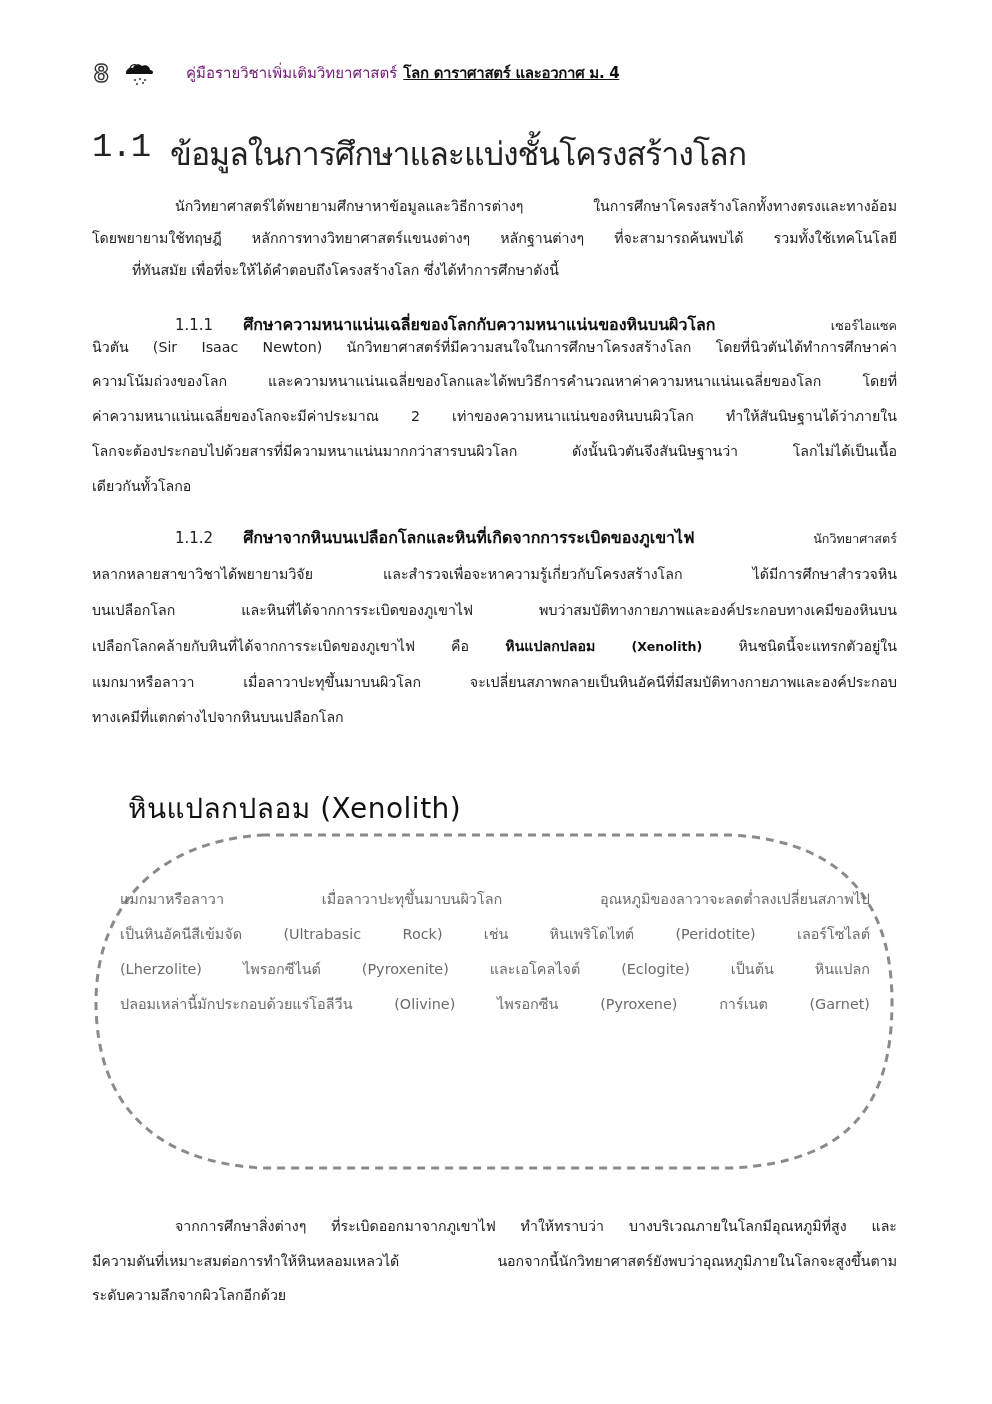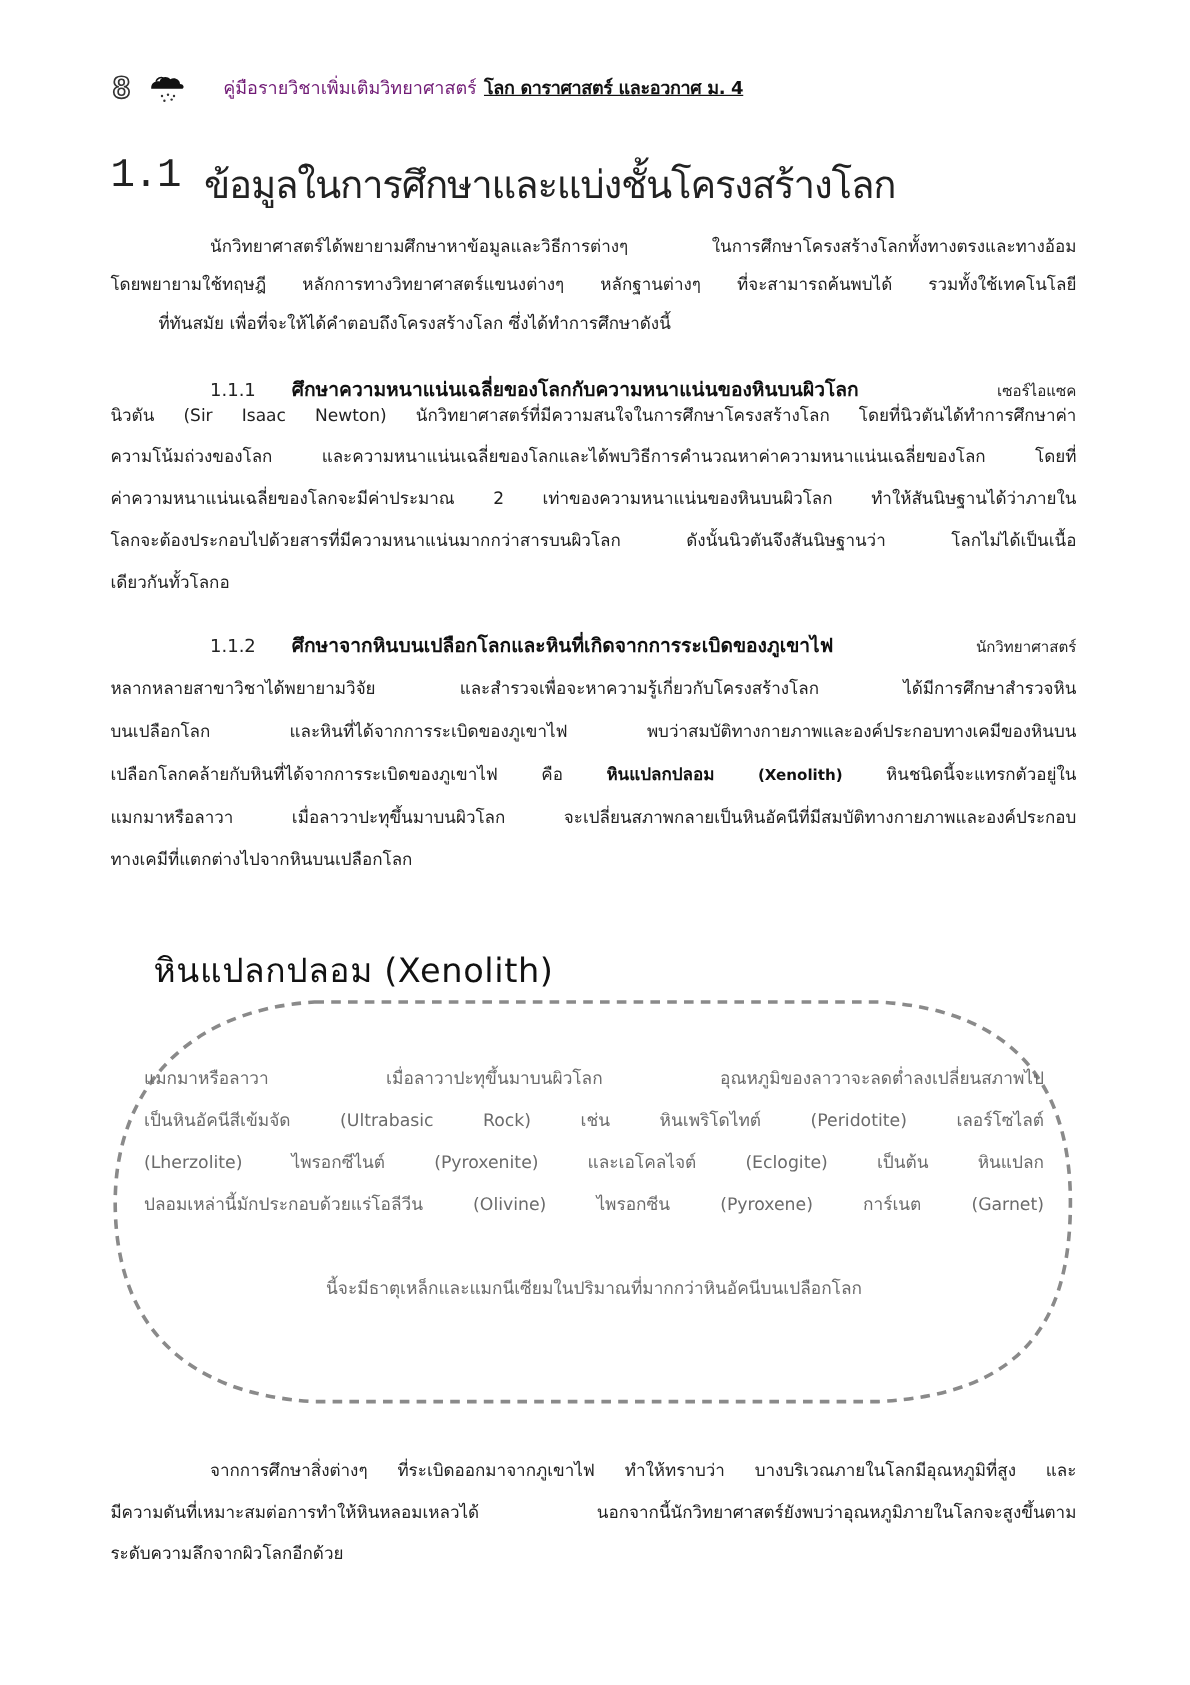--- a/index.html
+++ b/index.html
@@ -86,18 +86,17 @@
 
 <div class="abs xeno-title">หินแปลกปลอม (Xenolith)</div>
 <div class="abs xbox">
   <svg width="804" height="338" style="position:absolute;left:0;top:0;">
     <path d="M170 3 L640 3 C760 10 800 80 800 170 C800 270 760 330 640 336 L170 336 C60 330 4 270 4 170 C4 80 60 10 170 3 Z" fill="none" stroke="#8a8a8a" stroke-width="3" stroke-dasharray="8 6"></path>
   </svg>
   <div class="xl" style="left:28px; top:57px; width:750px;">แมกมาหรือลาวา เมื่อลาวาปะทุขึ้นมาบนผิวโลก อุณหภูมิของลาวาจะลดต่ำลงเปลี่ยนสภาพไป</div>
   <div class="xl" style="left:28px; top:92px; width:750px;">เป็นหินอัคนีสีเข้มจัด (Ultrabasic Rock) เช่น หินเพริโดไทต์ (Peridotite) เลอร์โซไลต์</div>
   <div class="xl" style="left:28px; top:127px; width:750px;">(Lherzolite) ไพรอกซีไนต์ (Pyroxenite) และเอโคลไจต์ (Eclogite) เป็นต้น หินแปลก</div>
   <div class="xl" style="left:28px; top:162px; width:750px;">ปลอมเหล่านี้มักประกอบด้วยแร่โอลีวีน (Olivine) ไพรอกซีน (Pyroxene) การ์เนต (Garnet)</div>
-  <div class="xl cen" style="left:28px; top:232px; width:750px;">นี้จะมีธาตุเหล็กและแมกนีเซียมในปริมาณที่มากกว่าหินอัคนีบนเปลือกโลก</div>
 </div>
 
 <div class="ln ind" style="top:1216px;">จากการศึกษาสิ่งต่างๆ ที่ระเบิดออกมาจากภูเขาไฟ ทำให้ทราบว่า บางบริเวณภายในโลกมีอุณหภูมิที่สูง และ</div>
 <div class="ln" style="top:1251px;">มีความดันที่เหมาะสมต่อการทำให้หินหลอมเหลวได้ นอกจากนี้นักวิทยาศาสตร์ยังพบว่าอุณหภูมิภายในโลกจะสูงขึ้นตาม</div>
 <div class="ln last" style="top:1285px;">ระดับความลึกจากผิวโลกอีกด้วย</div>
 
 </body></html>

